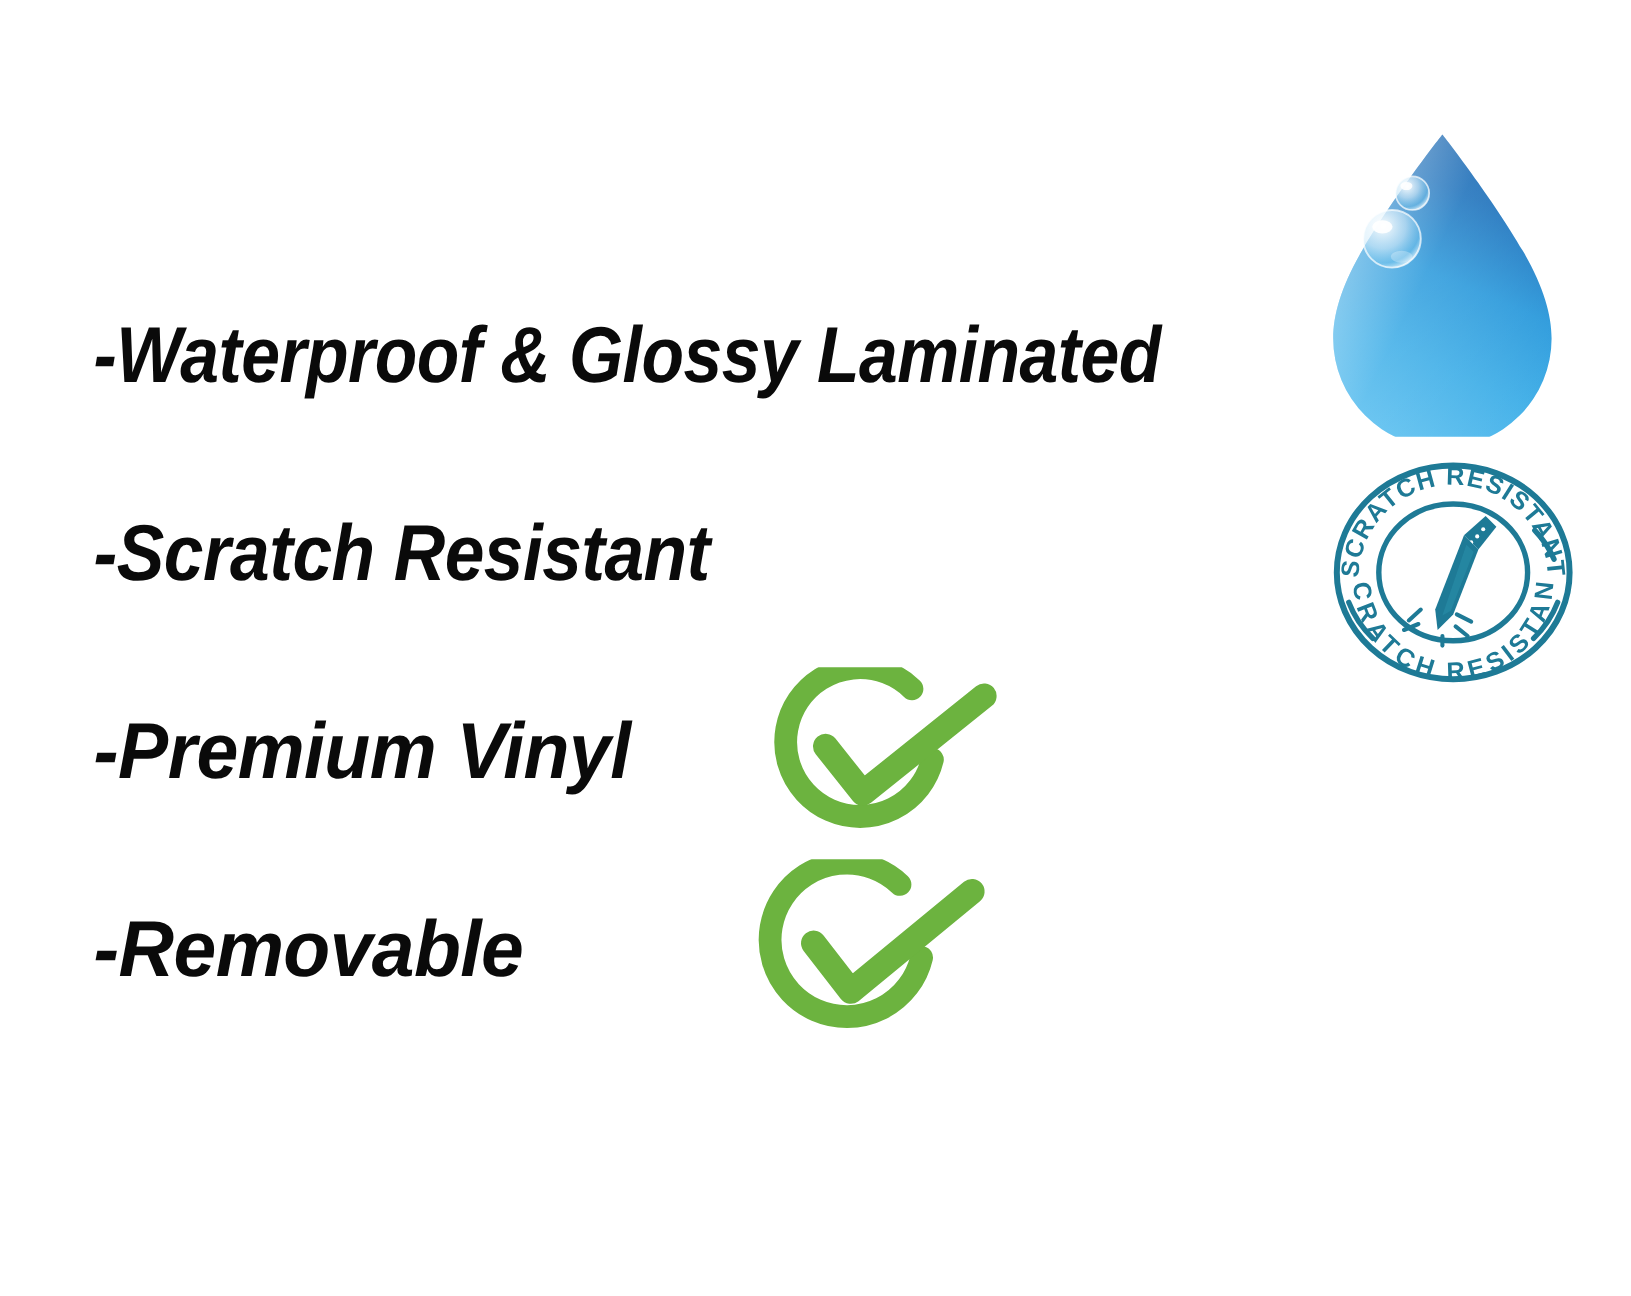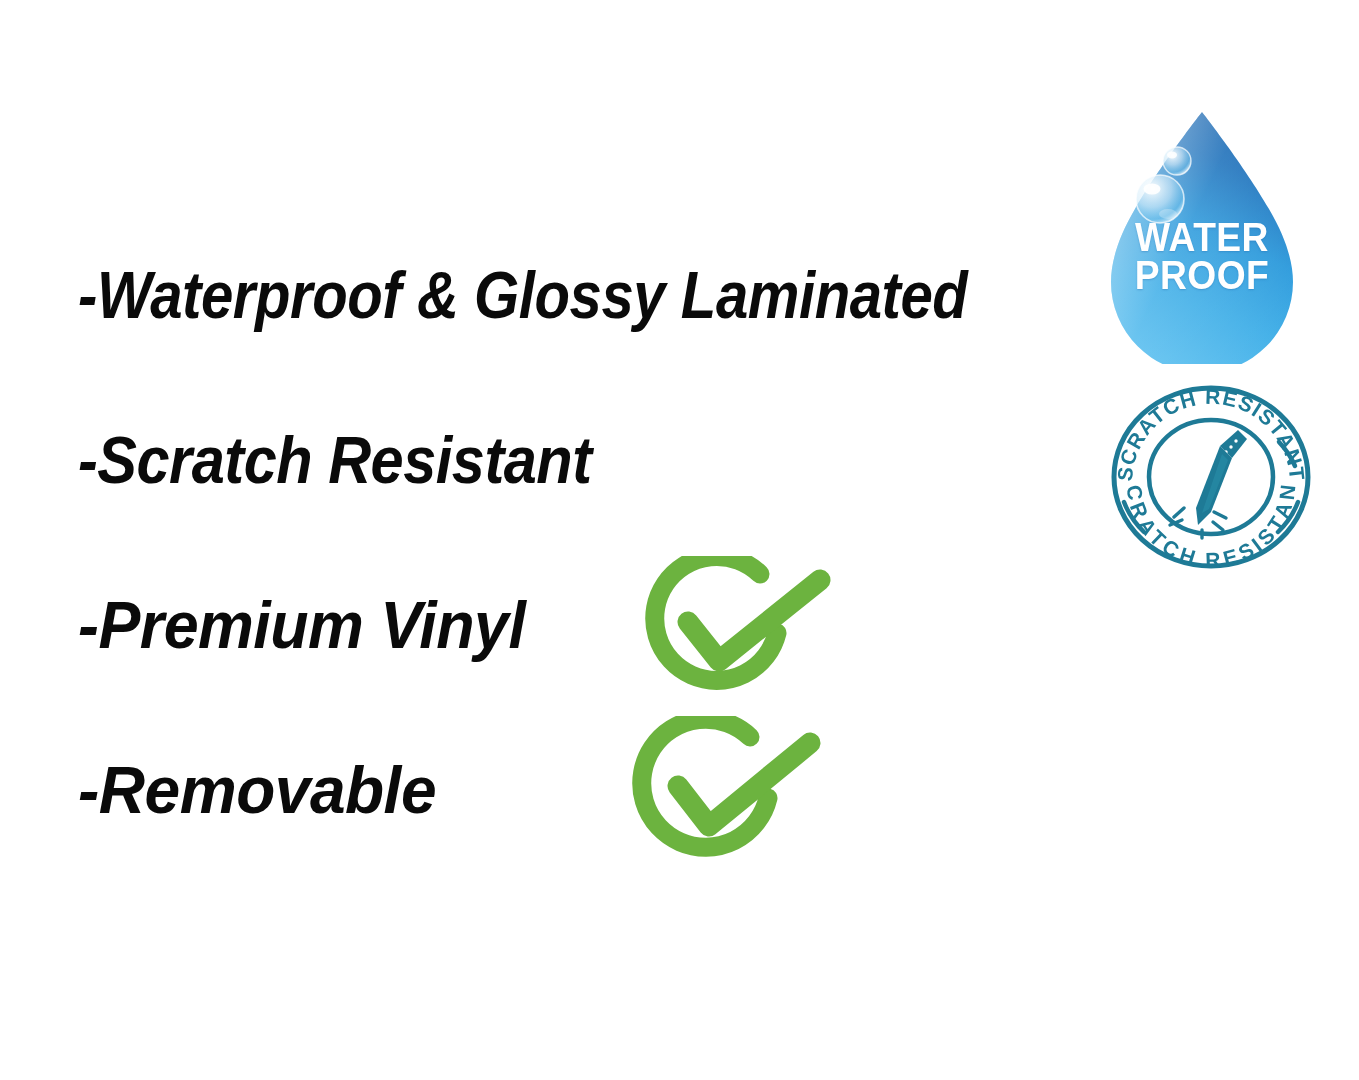--- a/index.html
+++ b/index.html
@@ -184,24 +184,20 @@
                C 61 65, 104 10, 104 10 Z" fill="url(#dropLeftSheen)"></path>
 
       <circle cx="79" cy="59" r="14" fill="url(#bubbleGradA)" stroke="#ffffff" stroke-opacity="0.7" stroke-width="1.4"></circle>
       <ellipse cx="74" cy="53" rx="5" ry="3.4" fill="#ffffff" fill-opacity="0.85"></ellipse>
 
       <circle cx="62" cy="97" r="24" fill="url(#bubbleGradB)" stroke="#ffffff" stroke-opacity="0.7" stroke-width="1.6"></circle>
       <ellipse cx="54" cy="87" rx="8.5" ry="5.5" fill="#ffffff" fill-opacity="0.9"></ellipse>
       <ellipse cx="70" cy="112" rx="9" ry="5" fill="#ffffff" fill-opacity="0.28"></ellipse>
     </svg>
 
-    <div class="wp-text">
-      <span>WATER</span>
-      <span>PROOF</span>
-    </div>
   </div>
 
   <div class="scratch-badge">
     <svg viewBox="0 0 202 186" xmlns="http://www.w3.org/2000/svg" aria-hidden="true">
       <defs>
         <path id="arcTop" d="M 22 99 A 79 79 0 0 1 180 99" fill="none"></path>
         <path id="arcBottom" d="M 32 99 A 69 69 0 0 0 170 99" fill="none"></path>
       </defs>
 
       <ellipse cx="101" cy="93" rx="97" ry="89" fill="none" stroke="#1E7A96" stroke-width="5"></ellipse>

